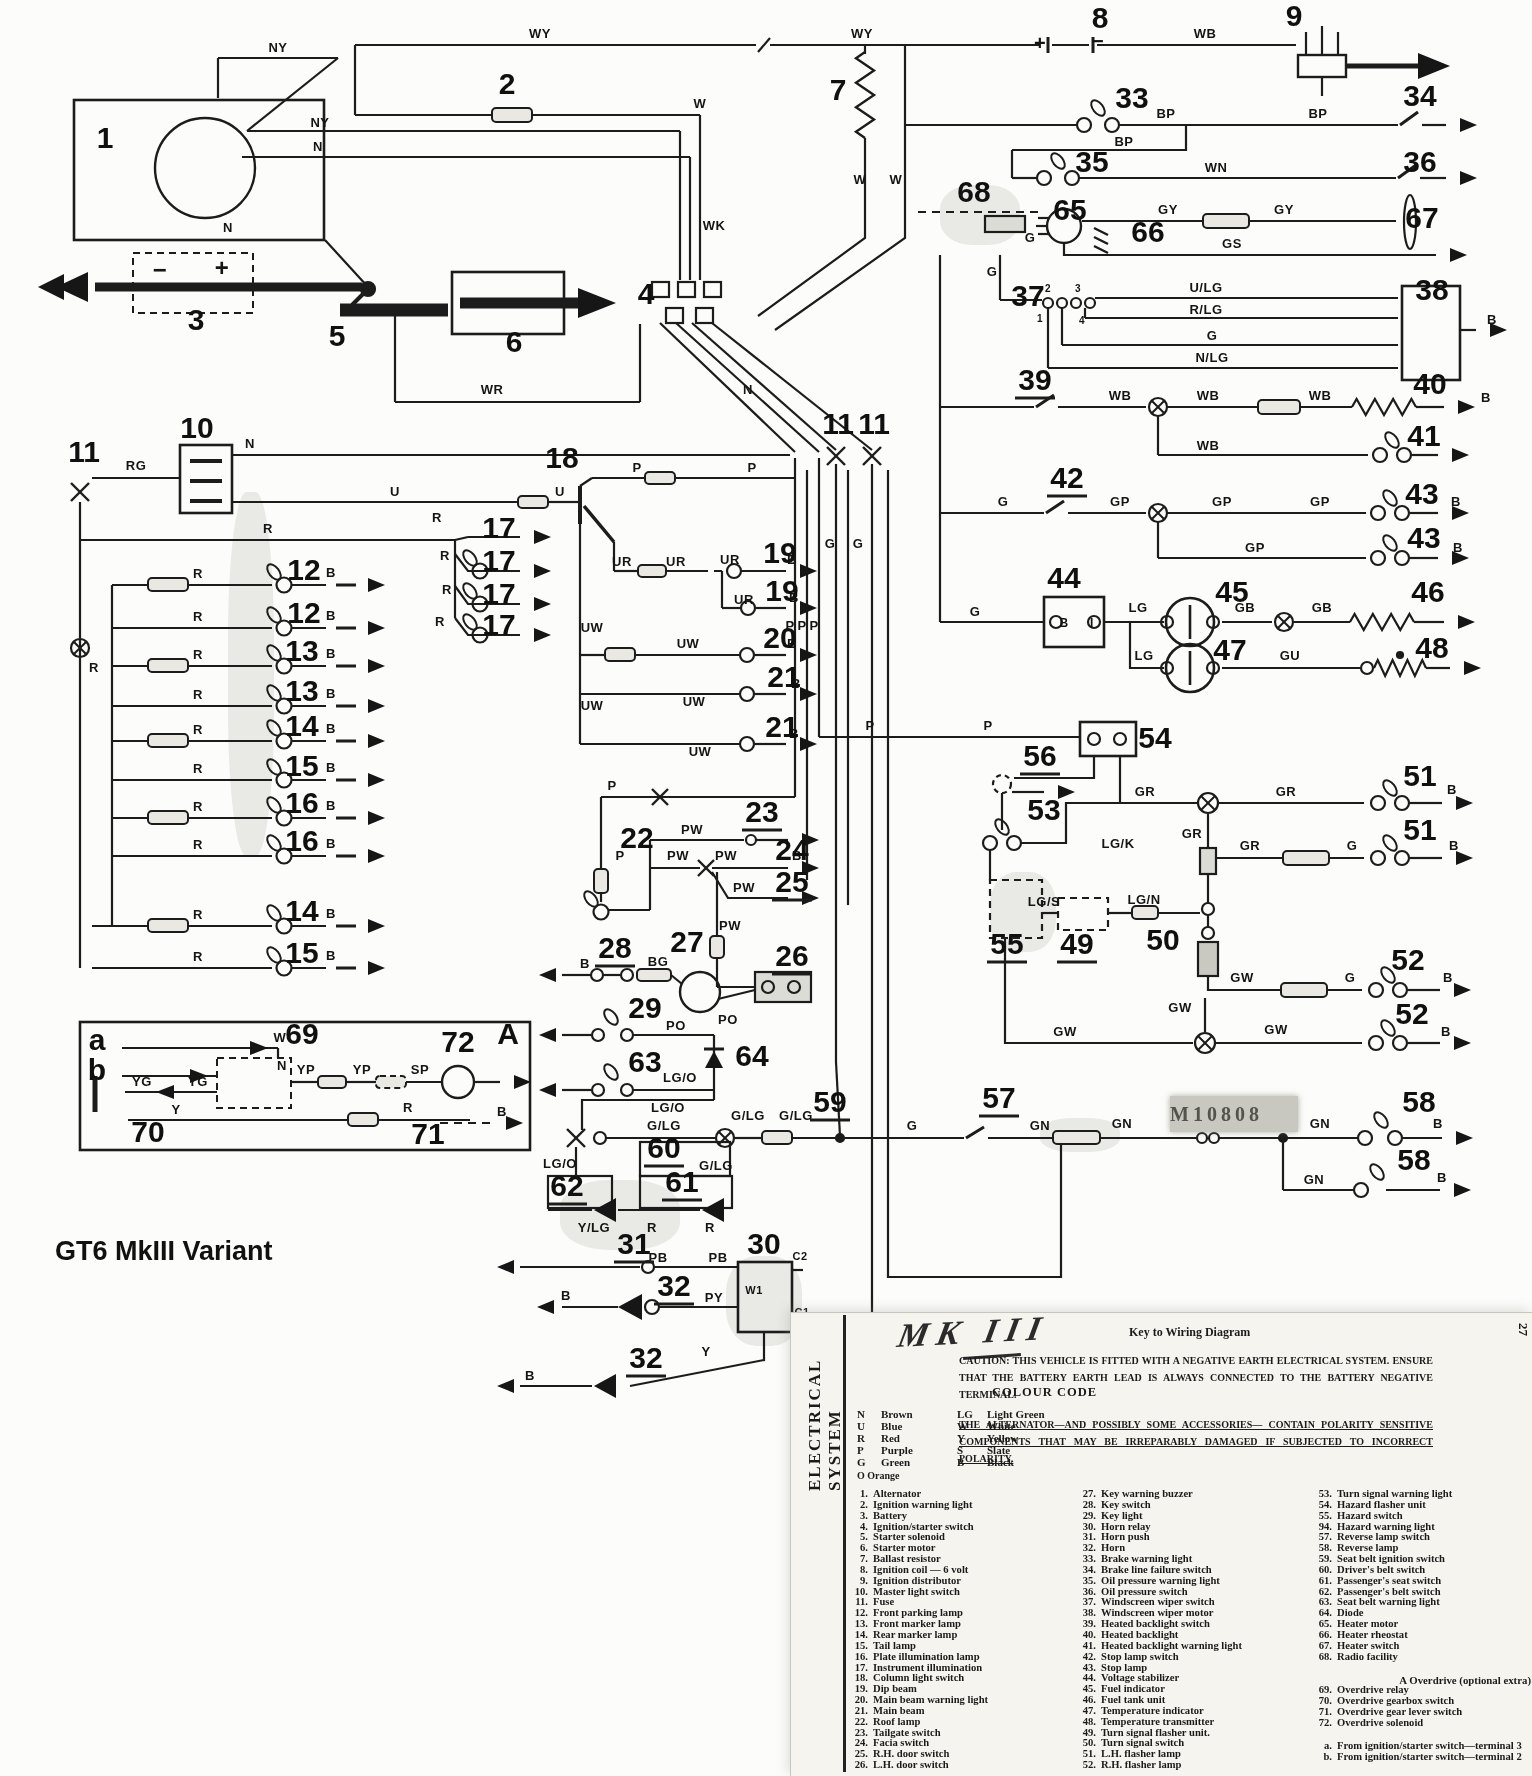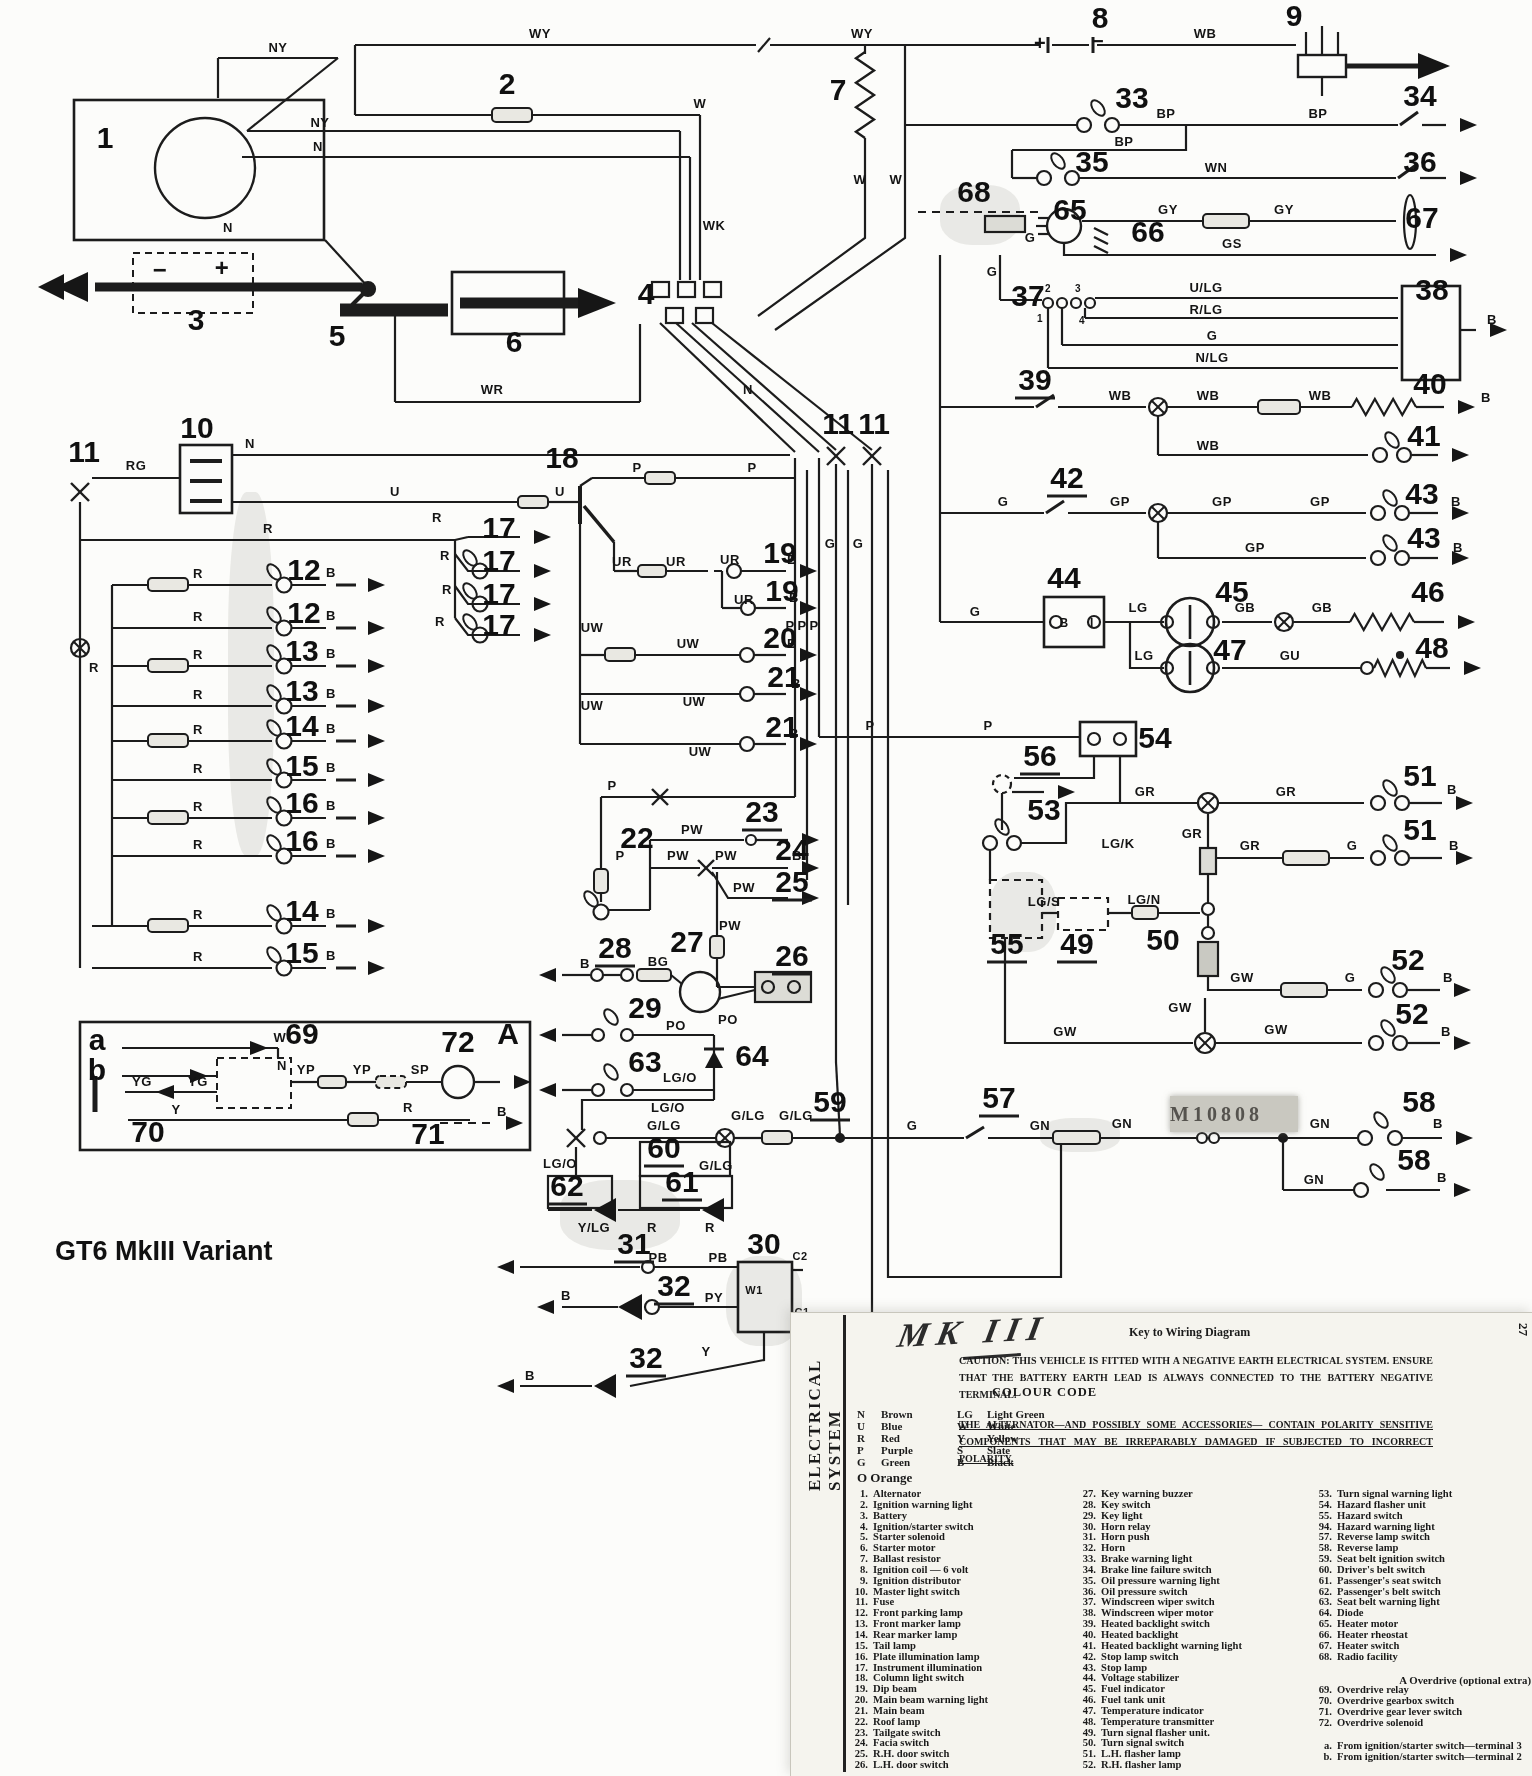--- a/index.html
+++ b/index.html
@@ -23,21 +23,21 @@
   #hw-underline { position:absolute; left:172px; top:42px; width:58px; height:3px; background:#2b2b2b;
                   transform:rotate(-4deg); }
   #key-heading { position:absolute; left:338px; top:12px; font-size:12px; }
   .note { position:absolute; left:168px; width:474px; font-size:10px; line-height:17px;
           text-align:justify; }
   #caution-note { top:39px; }
   #warning-note { top:103px;text-decoration:underline; }
   #colour-code { position:absolute; left:66px; top:72px; width:240px; }
   #colour-code h4 { font-size:12.5px; text-align:right; margin-bottom:8px; letter-spacing:1px; }
   .cc-row { display:grid; grid-template-columns:24px 76px 30px 100px; font-size:11px; line-height:12px; }
-  #cc-last { font-size:13px; margin-top:2px; }
+  #cc-last { font-size:10px; margin-top:2px; }
   .comp-col { position:absolute; top:176px; font-size:10.6px; line-height:10.85px; }
   #col1 { left:56px; width:230px; }
   #col2 { left:284px; width:230px; }
   #col3 { left:520px; width:220px; }
   .ci { display:flex; }
   .ci .n { width:26px; text-align:right; flex:none; padding-right:5px; }
   .spacer { height:12px; }
   #overdrive-heading { font-size:10.8px;text-align:right; }
   .fnote { margin-top:0; }
   #page-number { position:absolute; left:724px; top:10px; writing-mode:vertical-rl; font-size:13px; }

